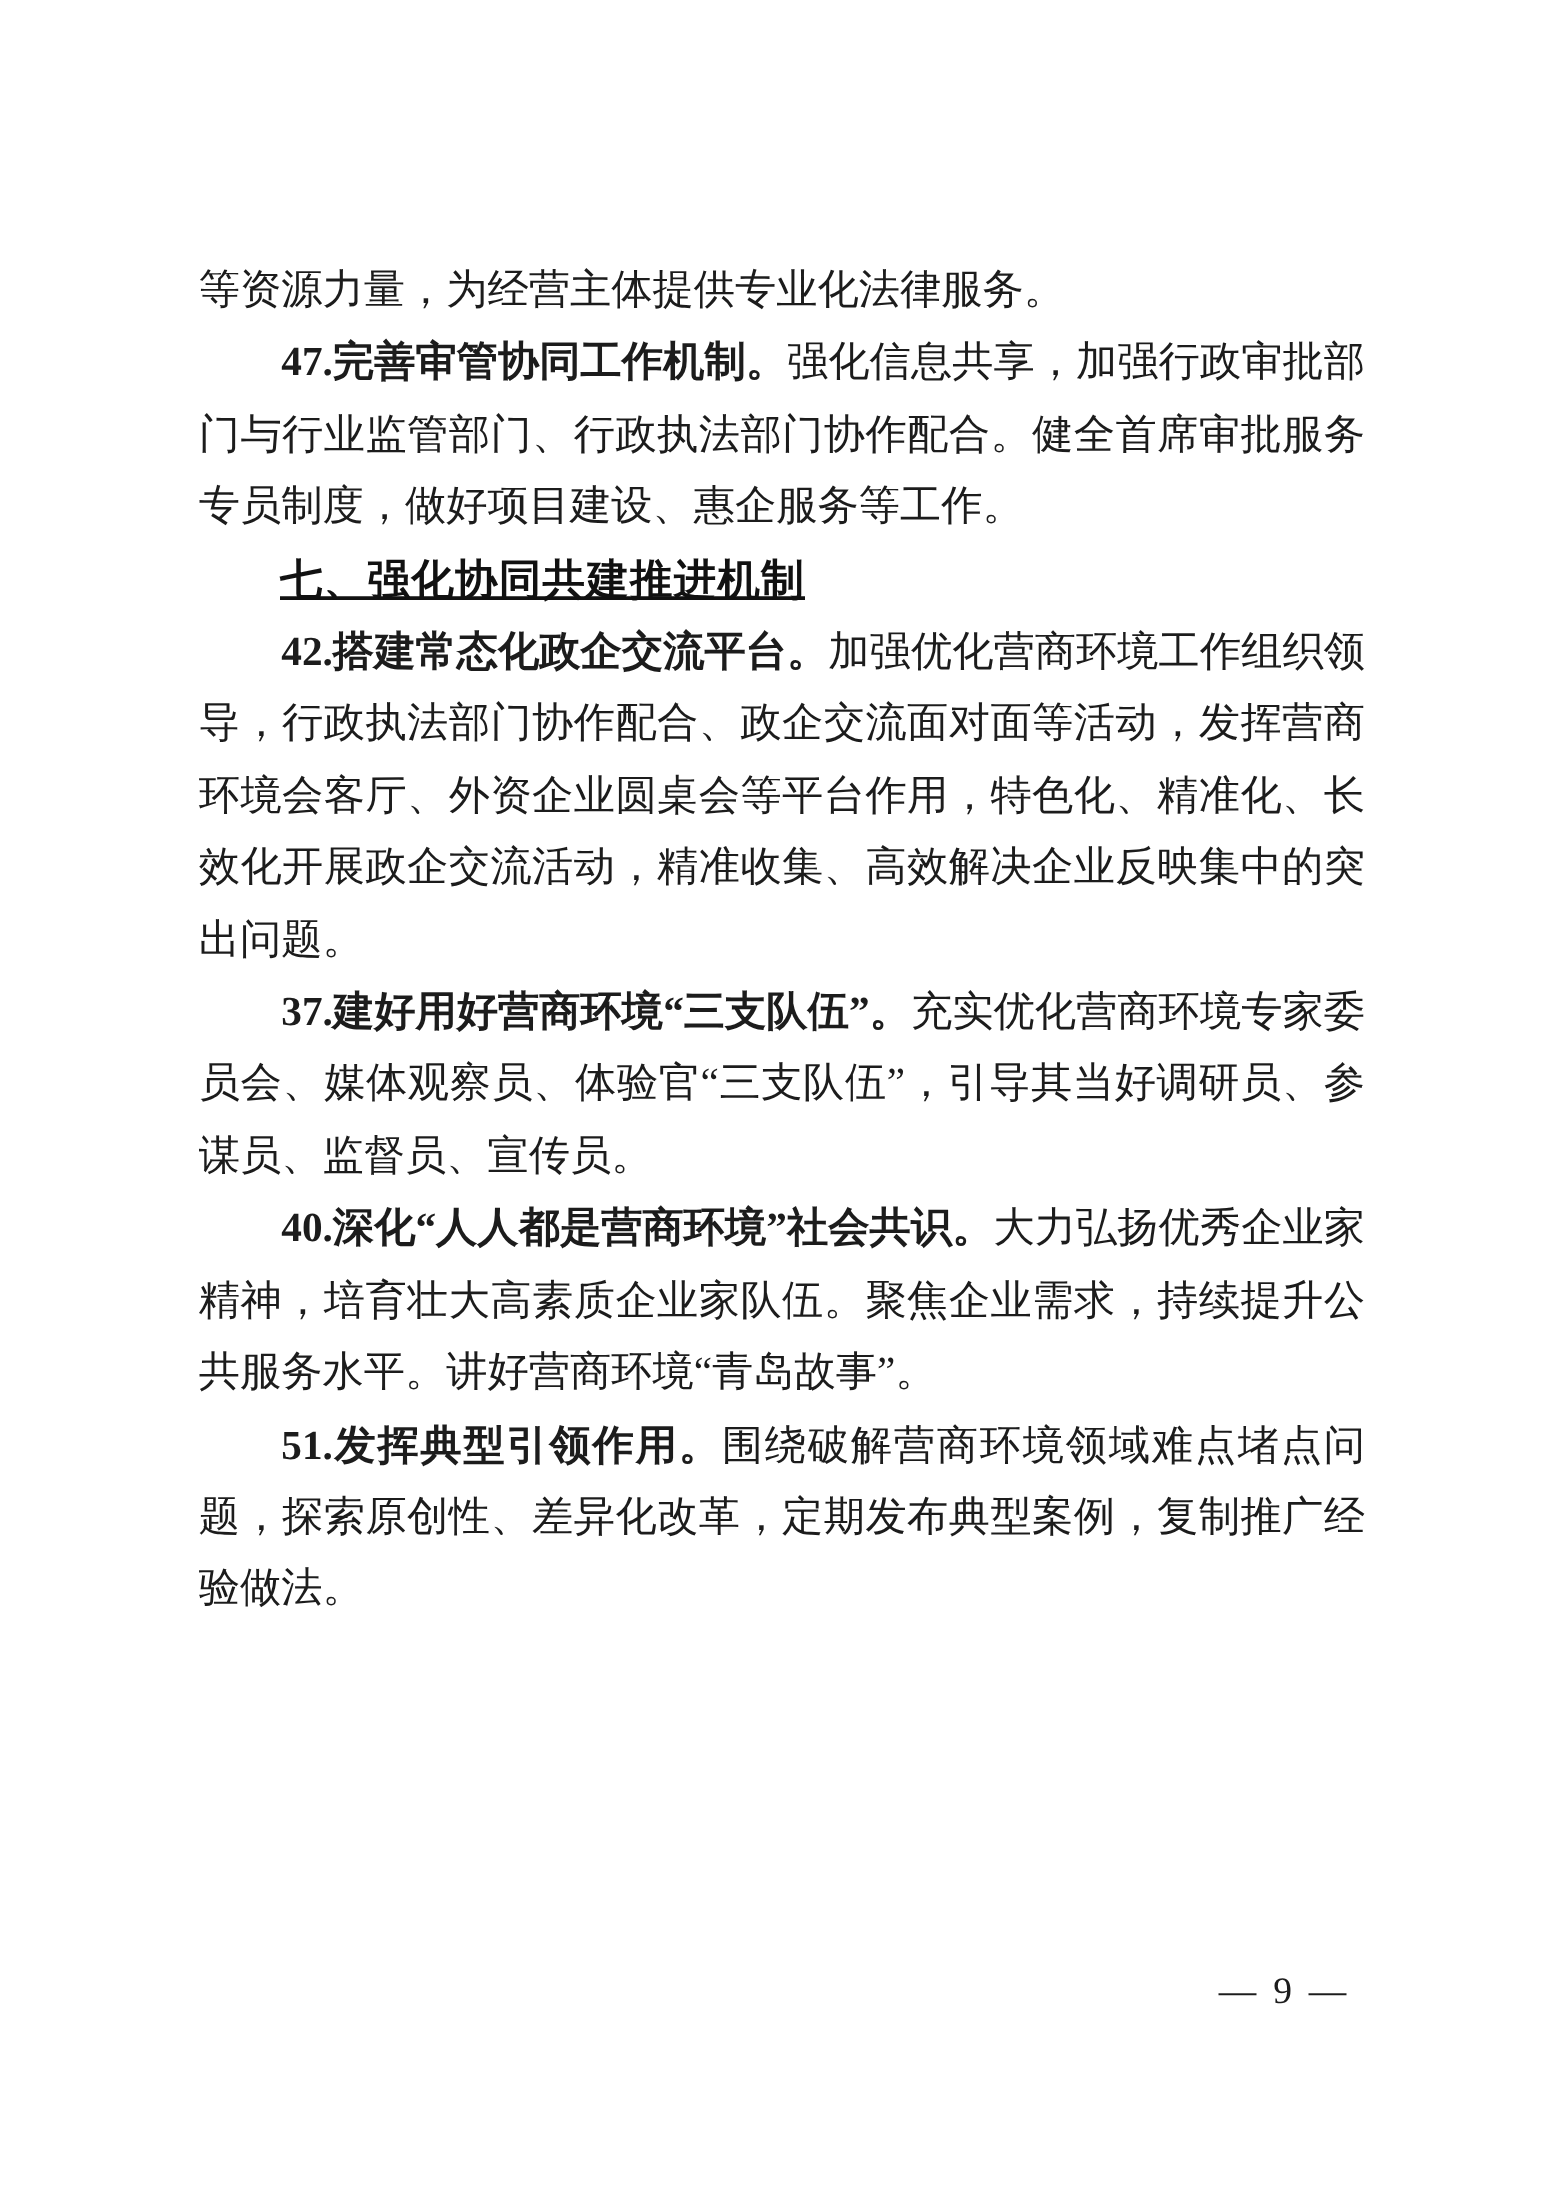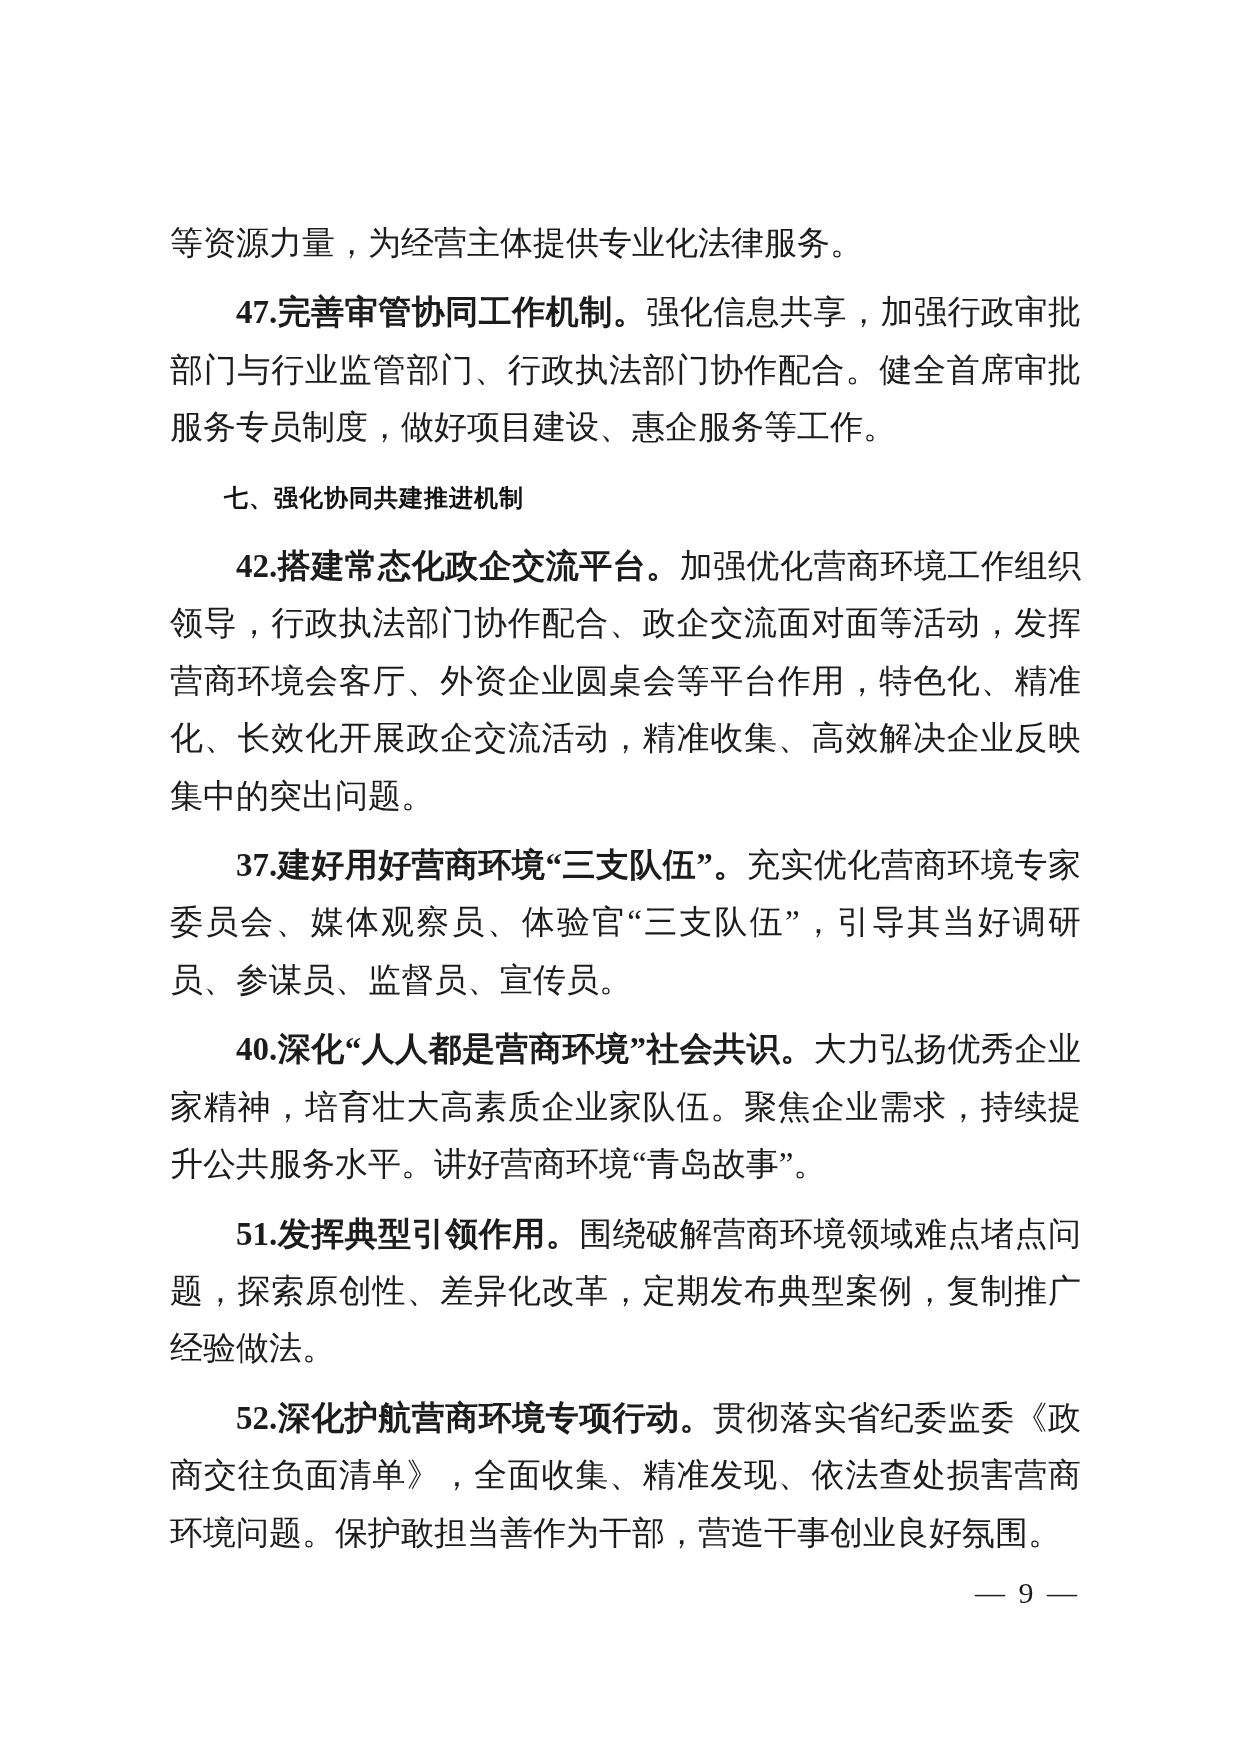--- a/index.html
+++ b/index.html
@@ -16,44 +16,45 @@
     font-family: "Liberation Serif", "DejaVu Serif", serif;
     color: #1c1c1c;
   }
   .doc-body {
     position: absolute;
     left: 158px;
     top: 203px;
     width: 935px;
   }
   .para {
-    margin: 12px;
+    margin: 1px;
     font-size: 33px;
     line-height: 57.4px;
     text-align: justify;
     text-justify: inter-character;
     text-indent: 66px;
     letter-spacing: 0;
     word-break: break-all;
   }
   .para.continuation {
     text-indent: 0;
   }
   .para .lead {
     font-weight: 700;
   }
   .section-heading {
     margin: 0;
     font-family: "Liberation Sans", "DejaVu Sans", sans-serif;
     font-weight: 700;
-    font-size: 24px;
+    font-size: 34px;
     line-height: 57.4px;
     text-indent: 66px;
     letter-spacing: 1px;
     color: #111111;
+    text-decoration: underline;
   }
   .page-footer {
     position: absolute;
     top: 1576px;
     left: 975px;
     font-size: 30px;
     letter-spacing: 3px;
     color: #1c1c1c;
     white-space: nowrap;
   }
@@ -71,18 +72,17 @@
     <h2 class="section-heading"><span>七、强化协同共建推进机制</span></h2>
 
     <p class="para"><span class="lead">42.搭建常态化政企交流平台。</span><span>加强优化营商环境工作组织领导，行政执法部门协作配合、政企交流面对面等活动，发挥营商环境会客厅、外资企业圆桌会等平台作用，特色化、精准化、长效化开展政企交流活动，精准收集、高效解决企业反映集中的突出问题。</span></p>
 
     <p class="para"><span class="lead">37.建好用好营商环境“三支队伍”。</span><span>充实优化营商环境专家委员会、媒体观察员、体验官“三支队伍”，引导其当好调研员、参谋员、监督员、宣传员。</span></p>
 
     <p class="para"><span class="lead">40.深化“人人都是营商环境”社会共识。</span><span>大力弘扬优秀企业家精神，培育壮大高素质企业家队伍。聚焦企业需求，持续提升公共服务水平。讲好营商环境“青岛故事”。</span></p>
 
     <p class="para"><span class="lead">51.发挥典型引领作用。</span><span>围绕破解营商环境领域难点堵点问题，探索原创性、差异化改革，定期发布典型案例，复制推广经验做法。</span></p>
 
-    <p class="para"><span class="lead">52.深化护航营商环境专项行动。</span><span>贯彻落实省纪委监委《政商交往负面清单》，全面收集、精准发现、依法查处损害营商环境问题。保护敢担当善作为干部，营造干事创业良好氛围。</span></p>
 
   </div>
 
   <div class="page-footer">— 9 —</div>
 </div>
 
 </body></html>

